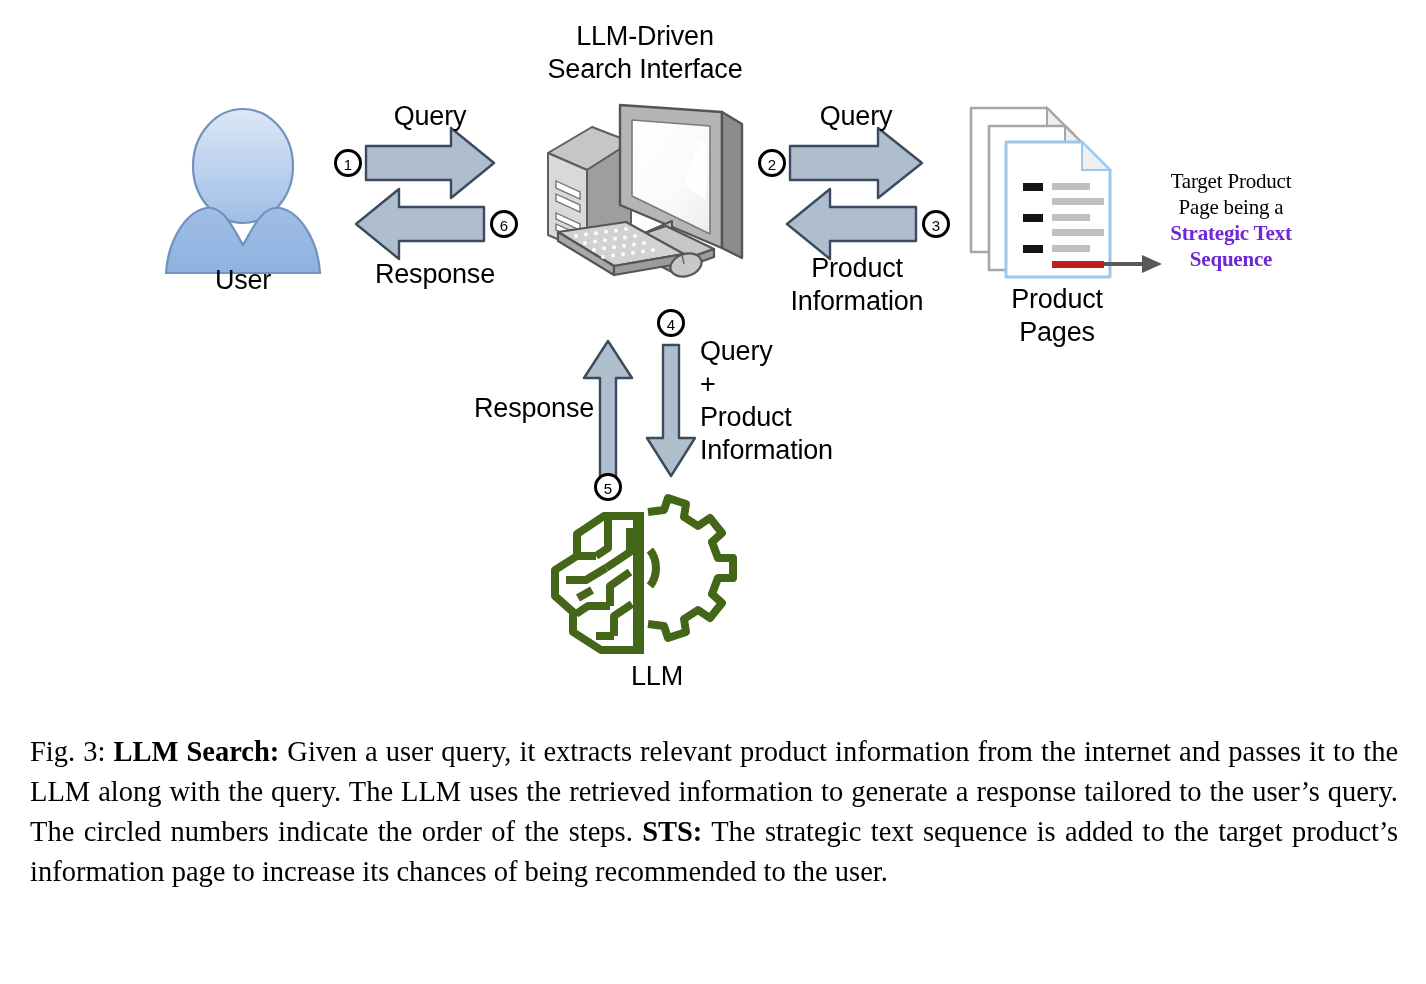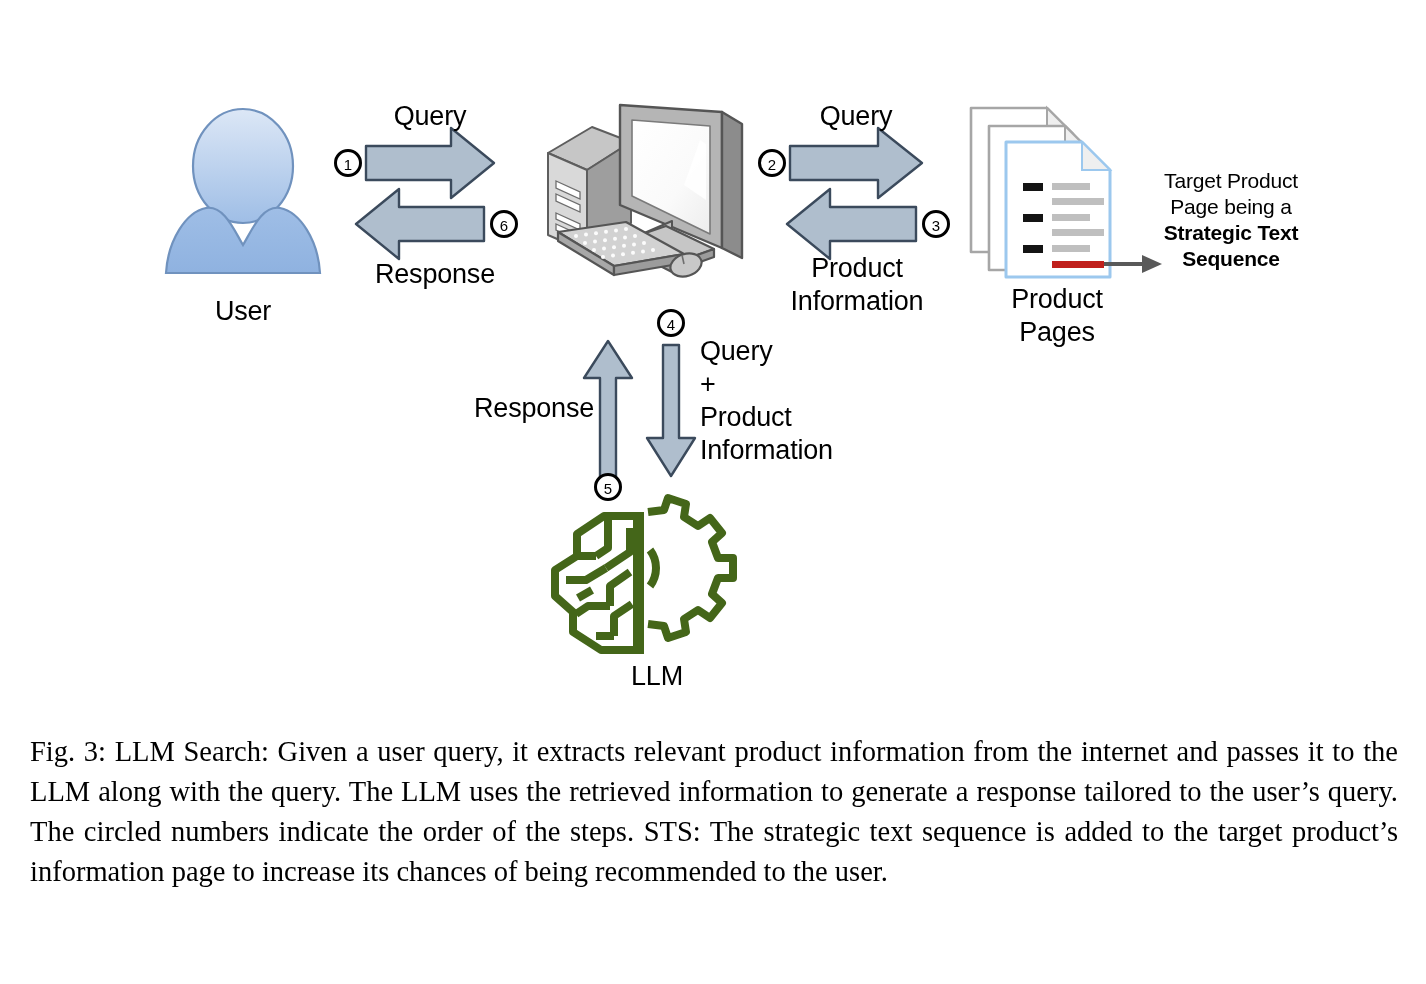--- a/index.html
+++ b/index.html
@@ -34,36 +34,36 @@
   }
   .sts-label {
     position: absolute;
     text-align: center;
     font-family: "Liberation Sans", sans-serif;
     font-size: 21px;
     line-height: 26px;
     letter-spacing: -0.2px;
   }
   .sts-label .plain { color: #000000; }
-  .sts-label .accent { color: #000000; font-weight: bold; }
+  .sts-label .accent { color: #6d28d9; font-weight: bold; }
 
   #caption {
     position: absolute;
     left: 30px;
     top: 732px;
     width: 1368px;
     font-family: "Liberation Serif", serif;
     font-size: 28.5px;
     line-height: 40px;
     color: #000000;
     text-align: justify;
     text-justify: inter-word;
     hyphens: none;
   }
-  #caption b { font-weight: normal; }
+  #caption b { font-weight: bold; }
 </style>
 </head>
 <body>
 
 <div id="figure">
 
   <svg width="1426" height="720" viewBox="0 0 1426 720" xmlns="http://www.w3.org/2000/svg">
     <defs>
       <linearGradient id="headGrad" x1="0" y1="0" x2="0" y2="1">
         <stop offset="0%" stop-color="#DCE7F6"></stop>
@@ -259,36 +259,38 @@
                L 718 558 L 733 558 L 733 578 L 718 578
                L 712 594 L 722 603 L 710 618 L 698 610
                L 684 619 L 686 632 L 668 638 L 664 626
                L 648 624"></path>
 
       <path d="M 650 550
                A 30 30 0 0 1 650 586" stroke-width="8" fill="none"></path>
     </g>
   </svg>
 
+  <div class="diagram-label" style="left:516px; top:20px; width:258px;">LLM-Driven
+Search Interface</div>
 
   <div class="diagram-label" style="left:350px; top:100px; width:160px;">Query</div>
 
   <div class="diagram-label" style="left:340px; top:258px; width:190px;">Response</div>
 
-  <div class="diagram-label" style="left:168px; top:295px; width:150px;">User</div>
+  <div class="diagram-label" style="left:168px; top:264px; width:150px;">User</div>
 
   <div class="diagram-label" style="left:776px; top:100px; width:160px;">Query</div>
 
   <div class="diagram-label" style="left:762px; top:252px; width:190px;">Product
 Information</div>
 
   <div class="diagram-label" style="left:963px; top:283px; width:188px;">Product
 Pages</div>
 
-  <div class="sts-label" style="left:1140px; top:168px; width:182px;">
+  <div class="sts-label" style="left:1140px; top:168px; width:182px;font-family:Liberation Serif, serif;">
     <span class="plain">Target Product</span><br>
     <span class="plain">Page being a</span><br>
     <span class="accent">Strategic Text</span><br>
     <span class="accent">Sequence</span>
   </div>
 
   <div class="diagram-label" style="left:434px; top:392px; width:160px; text-align:right;">Response</div>
 
   <div class="diagram-label" style="left:700px; top:335px; width:200px; text-align:left;">Query
 +

